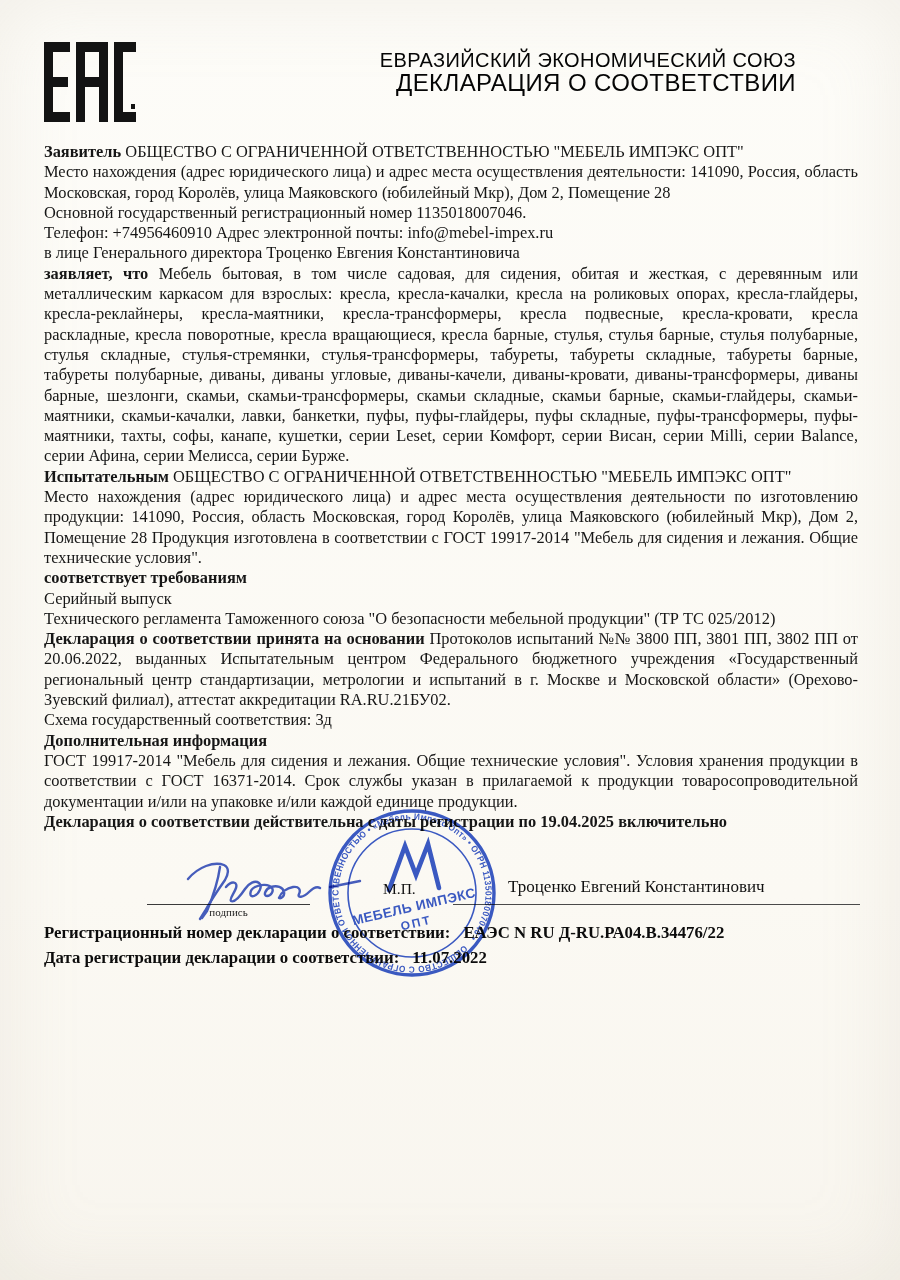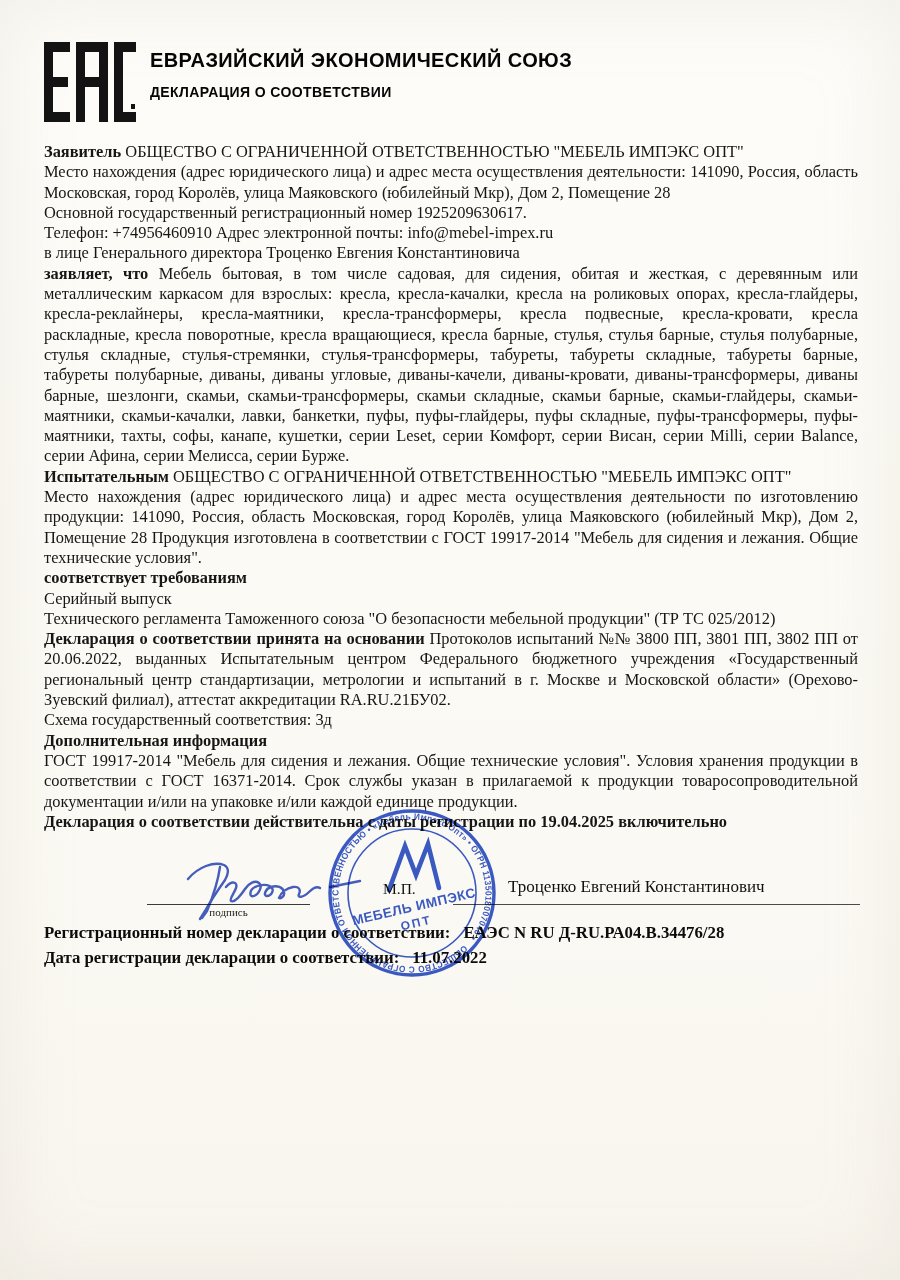--- a/index.html
+++ b/index.html
@@ -15,25 +15,25 @@
     box-shadow:inset 0 0 80px rgba(190,180,160,.18);
     overflow:hidden;
     font-family:"Liberation Serif", serif;
     color:#161616;
   }
   
   .eac{position:absolute;left:44px;top:42px;width:92px;height:80px;color:#131313;}
   
   .titles{
     position:absolute;left:150px;right:104px;top:49px;
-    text-align:left;font-family:"Liberation Sans",sans-serif;
-    font-weight:bold;color:#050505;
+    text-align:right;font-family:"Liberation Sans",sans-serif;
+    font-weight:normal;color:#050505;
   }
   .title-line1{font-size:20px;letter-spacing:.4px;line-height:22px;}
-  .title-line2{font-size:14px;letter-spacing:.4px;line-height:22px;margin-top:10px;}
+  .title-line2{font-size:24px;letter-spacing:.4px;line-height:22px;margin-top:1px;}
   
   .content{
     position:absolute;left:44px;width:814px;top:142px;
     font-size:16.4px;line-height:20.3px;text-align:justify;
   }
   .content p{margin:0;}
   .content b{font-weight:bold;}
   .validity{margin-top:8px;}
   
   .sig-svg{position:absolute;left:180px;top:855px;color:var(--ink-blue);mix-blend-mode:multiply;z-index:6;}
@@ -84,21 +84,21 @@
   </div>
 
   <div class="titles">
     <div class="title-line1">ЕВРАЗИЙСКИЙ ЭКОНОМИЧЕСКИЙ СОЮЗ</div>
     <div class="title-line2">ДЕКЛАРАЦИЯ О СООТВЕТСТВИИ</div>
   </div>
 
   <div class="content">
     <p><b>Заявитель</b><span> ОБЩЕСТВО С ОГРАНИЧЕННОЙ ОТВЕТСТВЕННОСТЬЮ "МЕБЕЛЬ ИМПЭКС ОПТ"</span></p>
     <p><span>Место нахождения (адрес юридического лица) и адрес места осуществления деятельности: 141090, Россия, область Московская, город Королёв, улица Маяковского (юбилейный Мкр), Дом 2, Помещение 28</span></p>
-    <p><span>Основной государственный регистрационный номер 1925209630617.</span></p>
+    <p><span>Основной государственный регистрационный номер 1135018007046.</span></p>
     <p><span>Телефон: +74956460910 Адрес электронной почты: info@mebel-impex.ru</span></p>
     <p><span>в лице Генерального директора Троценко Евгения Константиновича</span></p>
     <p><b>заявляет, что</b><span> Мебель бытовая, в том числе садовая, для сидения, обитая и жесткая, с деревянным или металлическим каркасом для взрослых: кресла, кресла-качалки, кресла на роликовых опорах, кресла-глайдеры, кресла-реклайнеры, кресла-маятники, кресла-трансформеры, кресла подвесные, кресла-кровати, кресла раскладные, кресла поворотные, кресла вращающиеся, кресла барные, стулья, стулья барные, стулья полубарные, стулья складные, стулья-стремянки, стулья-трансформеры, табуреты, табуреты складные, табуреты барные, табуреты полубарные, диваны, диваны угловые, диваны-качели, диваны-кровати, диваны-трансформеры, диваны барные, шезлонги, скамьи, скамьи-трансформеры, скамьи складные, скамьи барные, скамьи-глайдеры, скамьи-маятники, скамьи-качалки, лавки, банкетки, пуфы, пуфы-глайдеры, пуфы складные, пуфы-трансформеры, пуфы-маятники, тахты, софы, канапе, кушетки, серии Leset, серии Комфорт, серии Висан, серии Milli, серии Balance, серии Афина, серии Мелисса, серии Бурже.</span></p>
     <p><b>Испытательным</b><span> ОБЩЕСТВО С ОГРАНИЧЕННОЙ ОТВЕТСТВЕННОСТЬЮ "МЕБЕЛЬ ИМПЭКС ОПТ"</span></p>
     <p><span>Место нахождения (адрес юридического лица) и адрес места осуществления деятельности по изготовлению продукции: 141090, Россия, область Московская, город Королёв, улица Маяковского (юбилейный Мкр), Дом 2, Помещение 28 Продукция изготовлена в соответствии с ГОСТ 19917-2014 "Мебель для сидения и лежания. Общие технические условия".</span></p>
     <p><b>соответствует требованиям</b></p>
     <p><span>Серийный выпуск</span></p>
     <p><span>Технического регламента Таможенного союза "О безопасности мебельной продукции" (ТР ТС 025/2012)</span></p>
     <p><b>Декларация о соответствии принята на основании</b><span> Протоколов испытаний №№ 3800 ПП, 3801 ПП, 3802 ПП от 20.06.2022, выданных Испытательным центром Федерального бюджетного учреждения «Государственный региональный центр стандартизации, метрологии и испытаний в г. Москве и Московской области» (Орехово-Зуевский филиал), аттестат аккредитации RA.RU.21БУ02.</span></p>
     <p><span>Схема государственный соответствия: 3д</span></p>
@@ -118,21 +118,21 @@
 
   <div class="podpis-line"></div>
   <div class="podpis-label">подпись</div>
 
   <div class="mp">М.П.</div>
 
   <div class="fio-name">Троценко Евгений Константинович</div>
   <div class="fio-line"></div>
 
   <div class="reg">
-    <div><span>Регистрационный номер декларации о соответствии:</span><span class="val">ЕАЭС N RU Д-RU.РА04.В.34476/28</span></div>
+    <div><span>Регистрационный номер декларации о соответствии:</span><span class="val">ЕАЭС N RU Д-RU.РА04.В.34476/22</span></div>
     <div><span>Дата регистрации декларации о соответствии:</span><span class="val">11.07.2022</span></div>
   </div>
 
   <svg class="stamp" width="170" height="170" viewBox="0 0 170 170" aria-hidden="true">
     <defs>
       <path id="ring-path" d="M 11.5,85 a 73.5,73.5 0 1 1 147,0 a 73.5,73.5 0 1 1 -147,0"></path>
     </defs>
     <circle cx="85" cy="85" r="82" fill="none" stroke="currentColor" stroke-width="3.4"></circle>
     <circle cx="85" cy="85" r="64" fill="none" stroke="currentColor" stroke-width="1.6"></circle>
     <g transform="rotate(225 85 85)">

